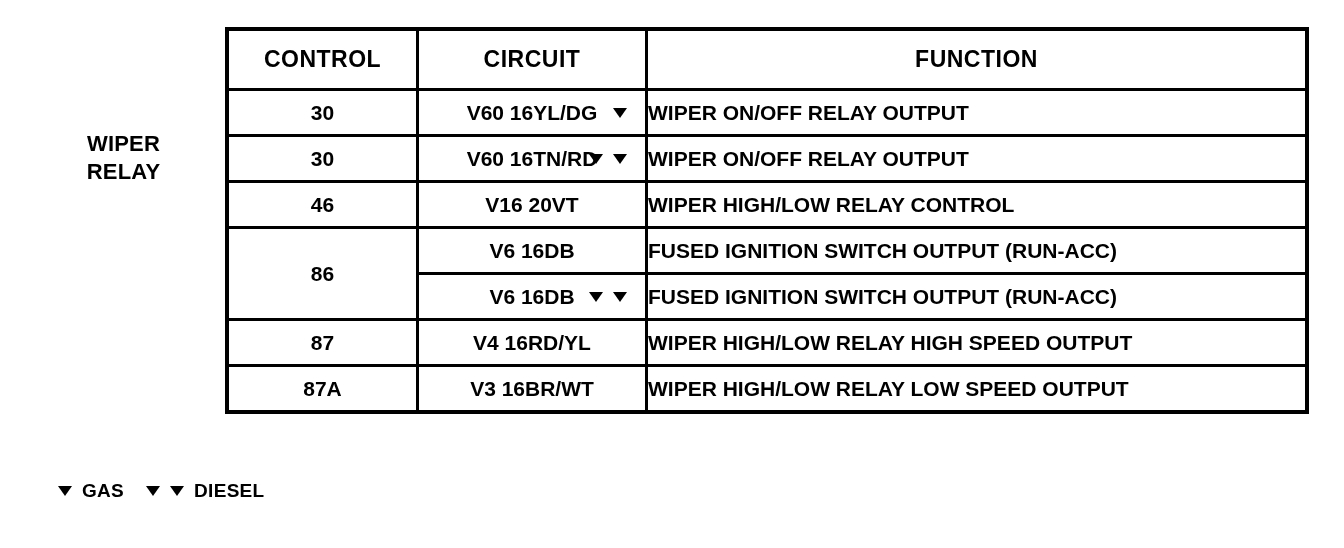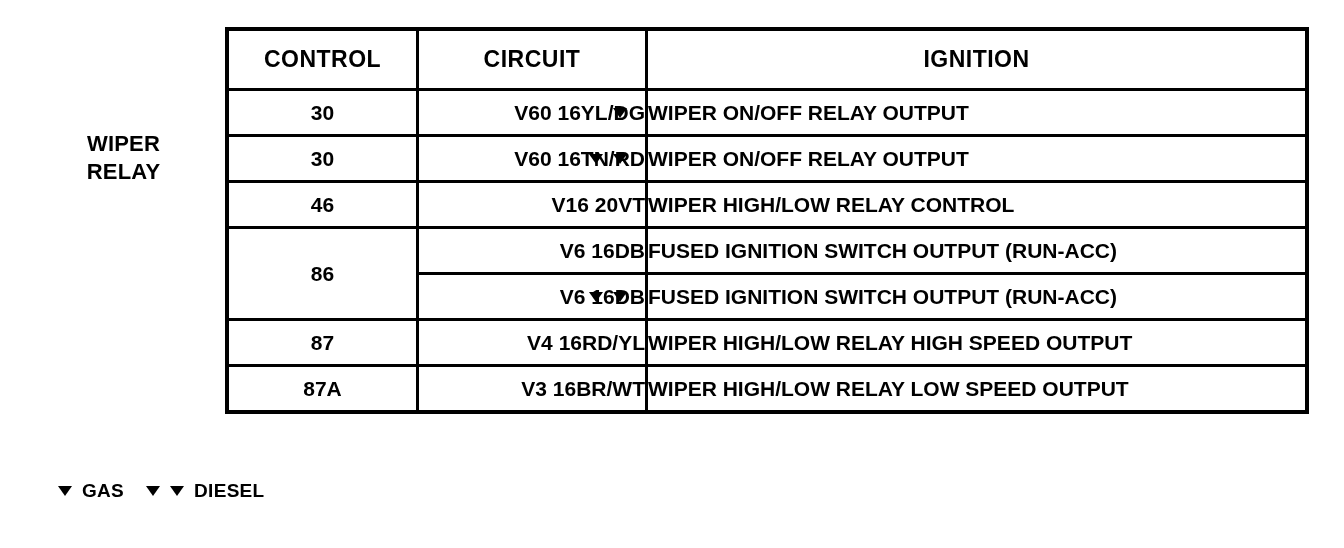--- a/index.html
+++ b/index.html
@@ -68,21 +68,21 @@
   #pinout-table tbody td {
     height: 43px;
     font-size: 21px;
     vertical-align: middle;
   }
   td.cavity-cell {
     text-align: center;
     font-size: 17px;
   }
   td.circuit-cell {
-    text-align: right;
+    text-align: center;
     padding-left: 28px;
     position: relative;
     white-space: nowrap;
   }
   td.function-cell {
     text-align: left;
     padding-left: 72px;
     white-space: nowrap;
   }
 
@@ -150,21 +150,21 @@
 <table id="pinout-table">
   <colgroup>
     <col class="c-cavity">
     <col class="c-circuit">
     <col class="c-function">
   </colgroup>
   <thead>
     <tr>
       <th>CONTROL</th>
       <th>CIRCUIT</th>
-      <th>IGNITION</th>
+      <th>FUNCTION</th>
     </tr>
   </thead>
   <tbody id="table-body">
 
   <tr>
         <td class="cavity-cell">30</td>
         <td class="circuit-cell"><span>V60 16YL/DG</span><span class="marker-group">
             <span class="tri"></span>
           </span></td>
         <td class="function-cell">WIPER ON/OFF RELAY OUTPUT</td>

